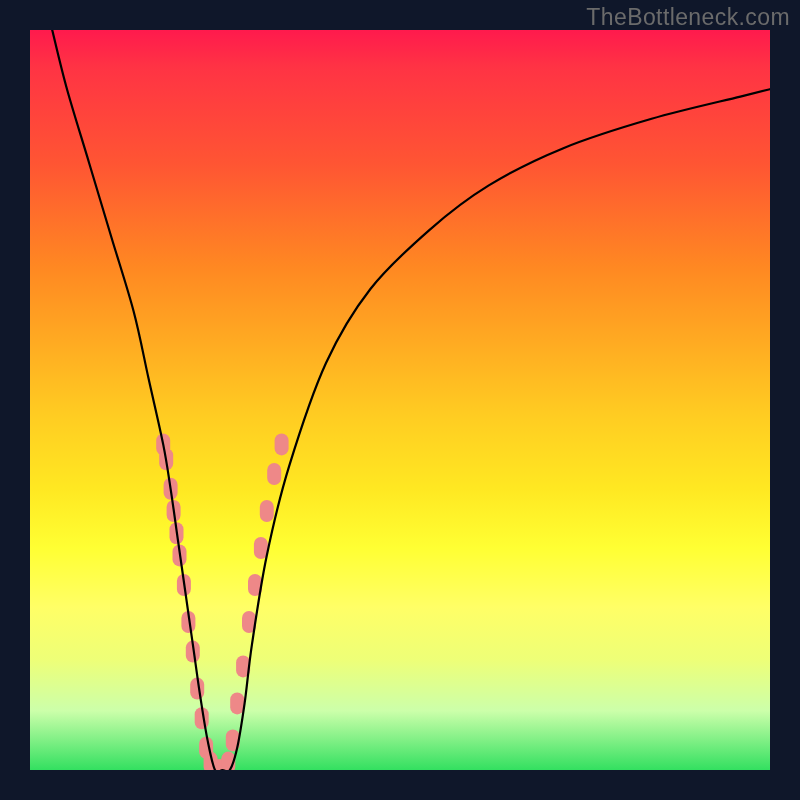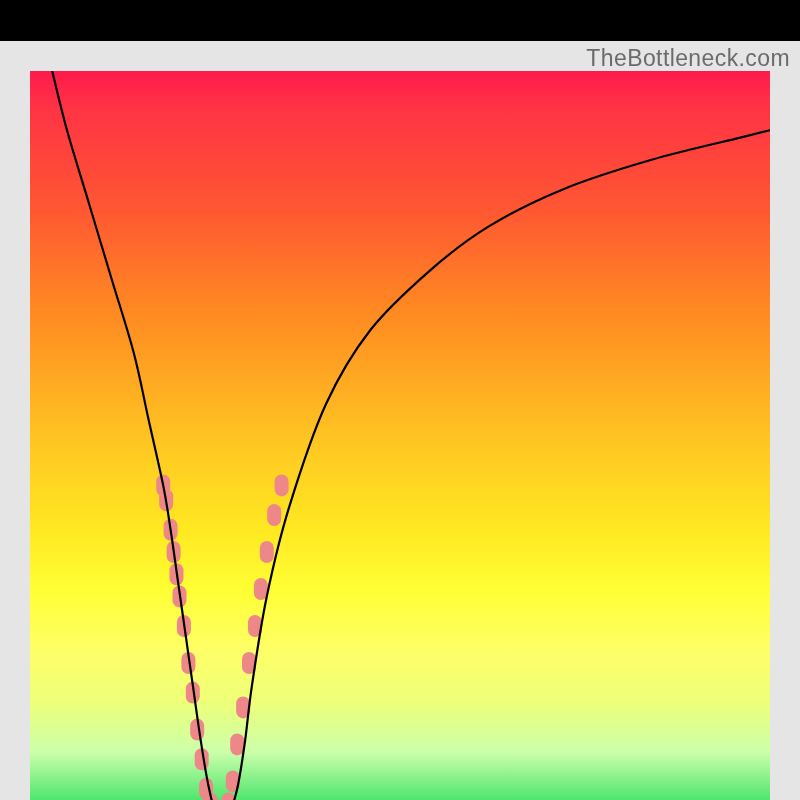--- a/index.html
+++ b/index.html
@@ -7,22 +7,21 @@
     padding: 0;
     width: 800px;
     height: 800px;
     overflow: hidden;
     background: #000;
     font-family: Arial, Helvetica, sans-serif;
   }
   .frame {
     position: absolute;
     inset: 0;
-    background: #e5e5e5;
-    margin-top: 41px;
+    background: #0f172a;
   }
   .plot-area {
     position: absolute;
     left: 30px;
     top: 30px;
     width: 740px;
     height: 740px;
     background: linear-gradient(to bottom,
       #ff1a4d 0%,
       #ff3344 5%,

